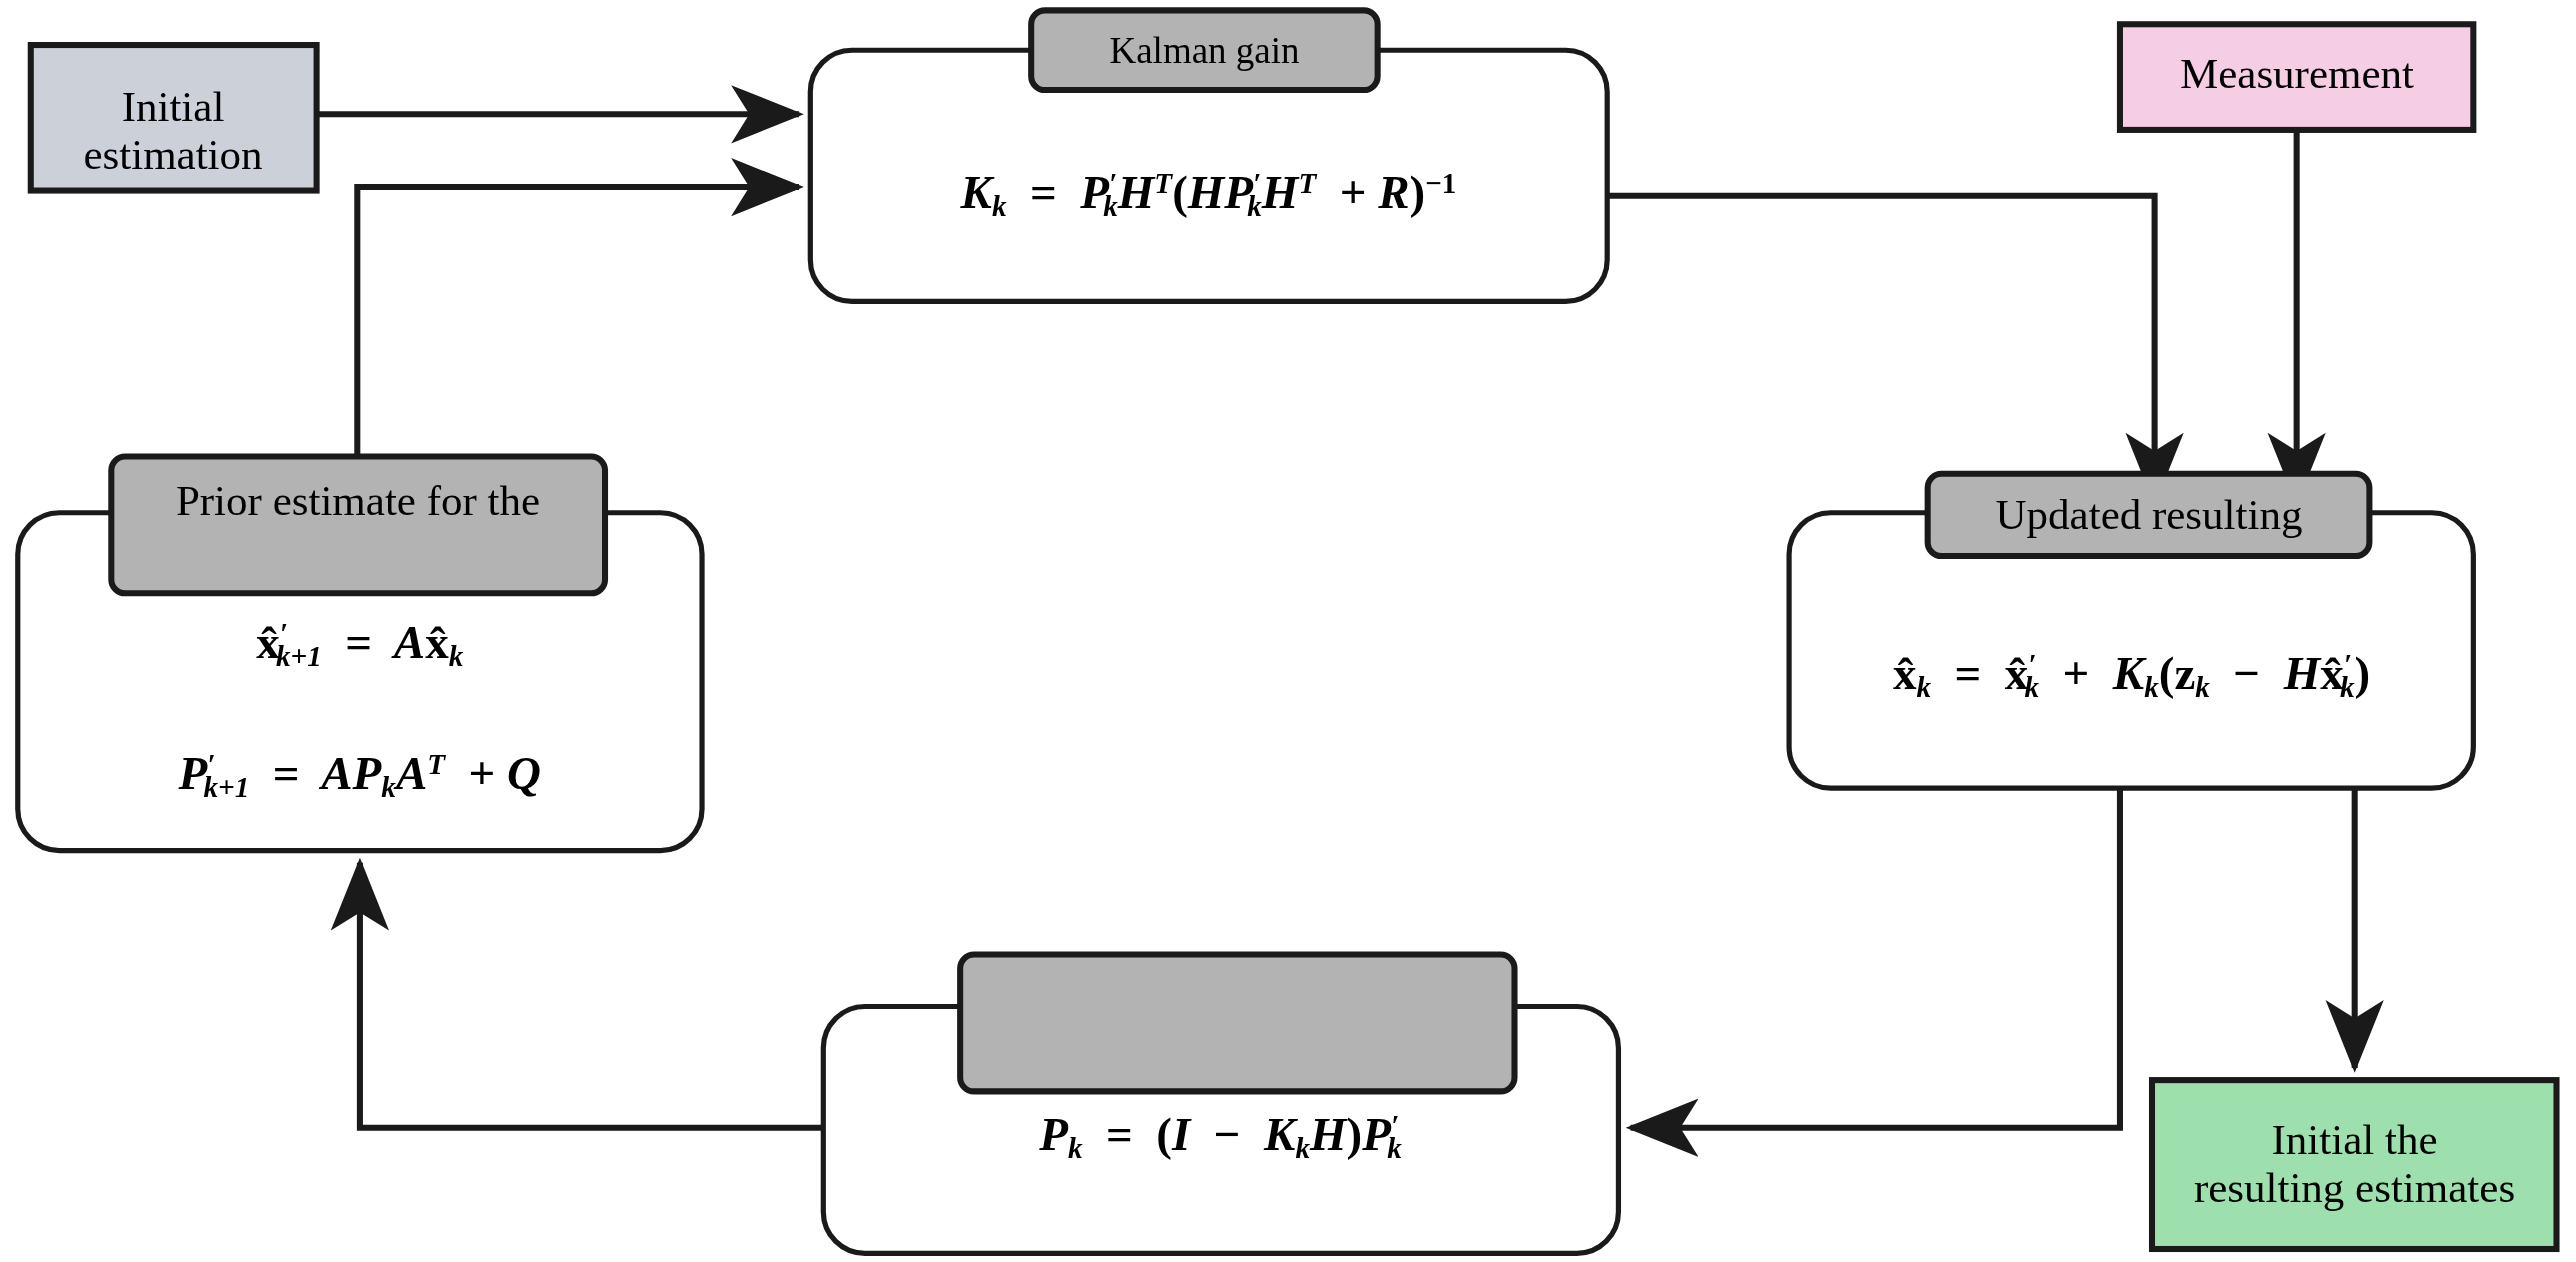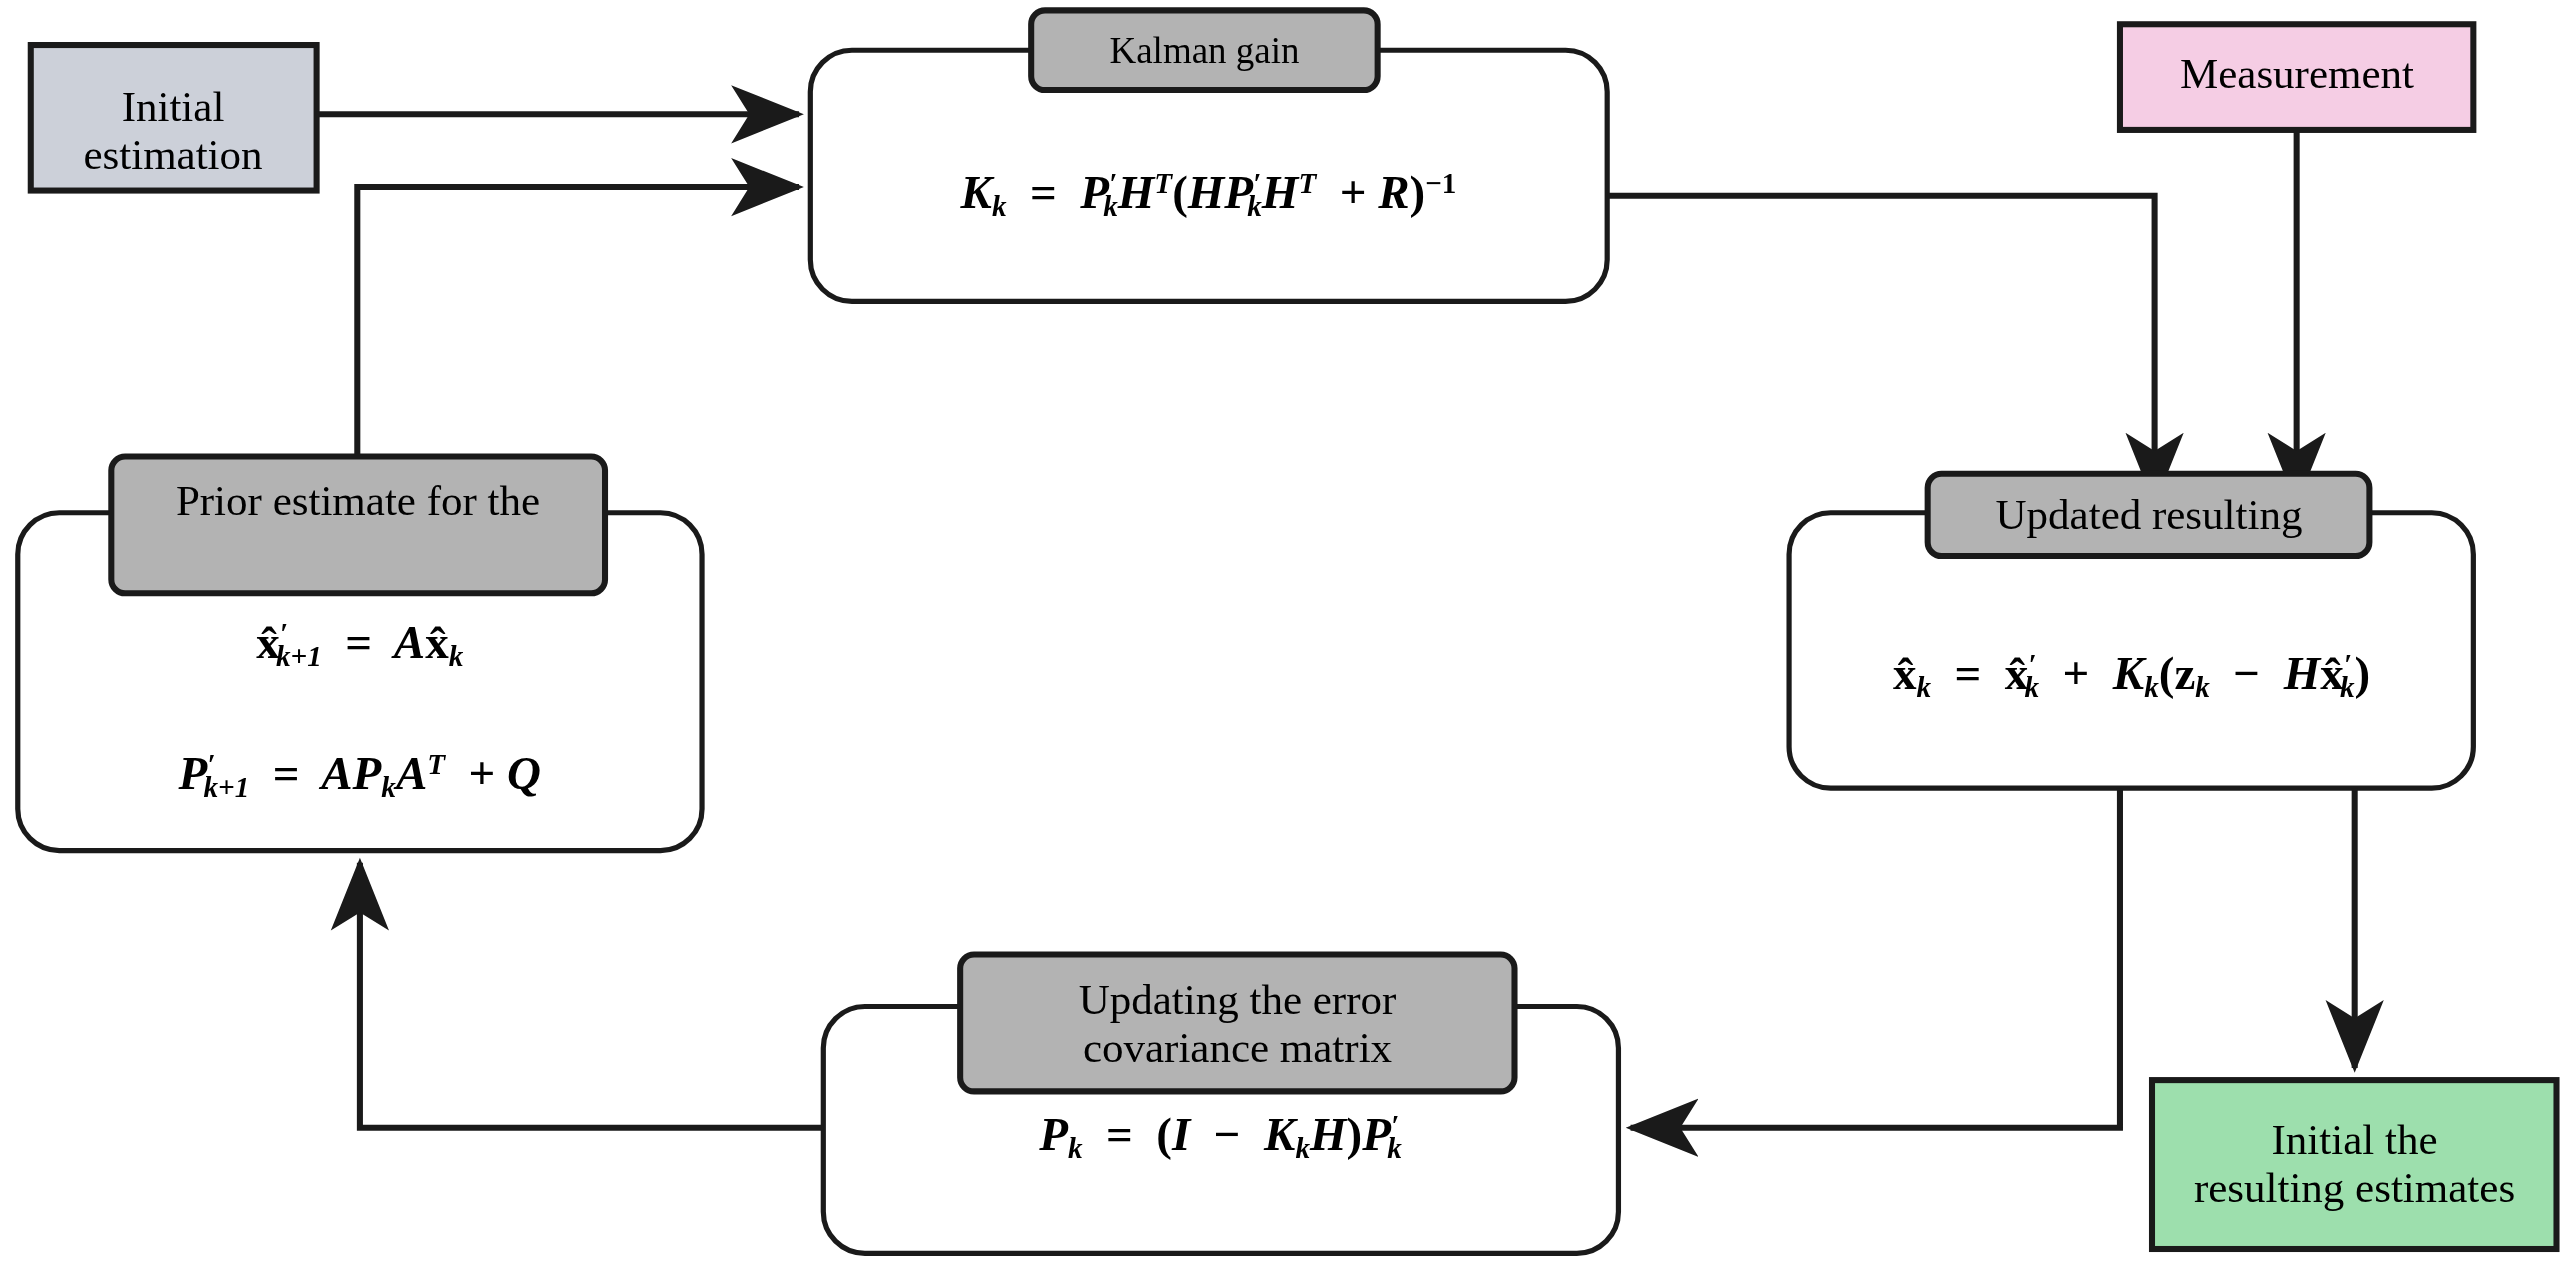--- a/index.html
+++ b/index.html
@@ -112,24 +112,20 @@
   <div class="eq" style="left:1789px;top:646px;width:685px;font-size:47px;">
     <span class="roman" style="font-style:normal;">x̂</span><sub>k</sub>
     <span class="roman" style="font-style:normal;">&nbsp;=&nbsp;</span>
     <span class="roman" style="font-style:normal;">x̂</span><sup>′</sup><sub style="margin-left:-12px;">k</sub>
     <span class="roman" style="font-style:normal;">&nbsp;+&nbsp;</span>
     <span>K</span><sub>k</sub><span class="roman" style="font-style:normal;">(</span><span class="roman" style="font-style:normal;">z</span><sub>k</sub>
     <span class="roman" style="font-style:normal;">&nbsp;−&nbsp;</span>
     <span>H</span><span class="roman" style="font-style:normal;">x̂</span><sup>′</sup><sub style="margin-left:-12px;">k</sub><span class="roman" style="font-style:normal;">)</span>
   </div>
 
-  <div class="lbl" style="left:960px;top:976px;width:555px;font-size:43px;">
-    <div>Updating the error</div>
-    <div>covariance matrix</div>
-  </div>
 
   <div class="eq" style="left:823px;top:1107px;width:795px;font-size:47px;">
     <span>P</span><sub>k</sub>
     <span class="roman" style="font-style:normal;">&nbsp;=&nbsp;</span>
     <span class="roman" style="font-style:normal;">(</span><span>I</span>
     <span class="roman" style="font-style:normal;">&nbsp;−&nbsp;</span>
     <span>K</span><sub>k</sub><span>H</span><span class="roman" style="font-style:normal;">)</span><span>P</span><sup>′</sup><sub style="margin-left:-12px;">k</sub>
   </div>
 
 </div>

